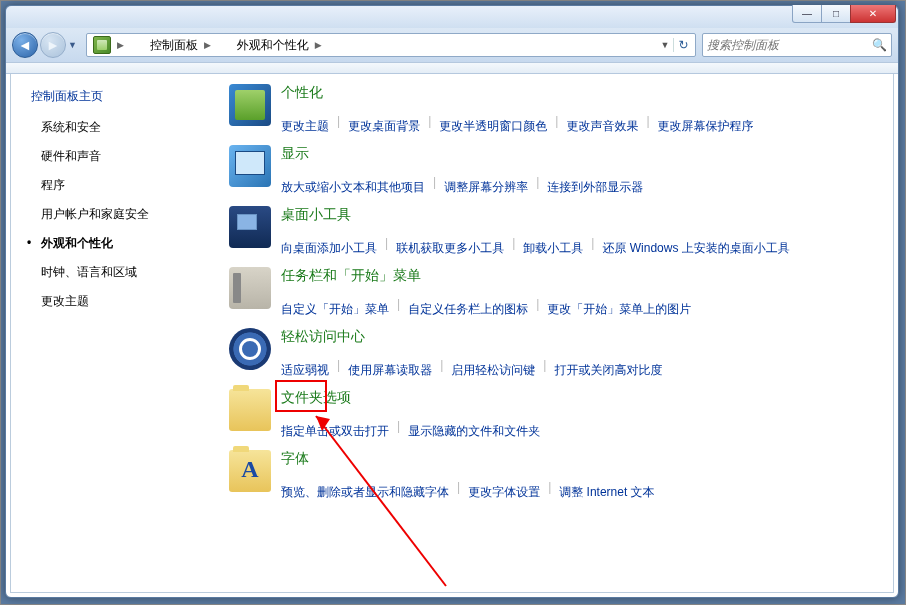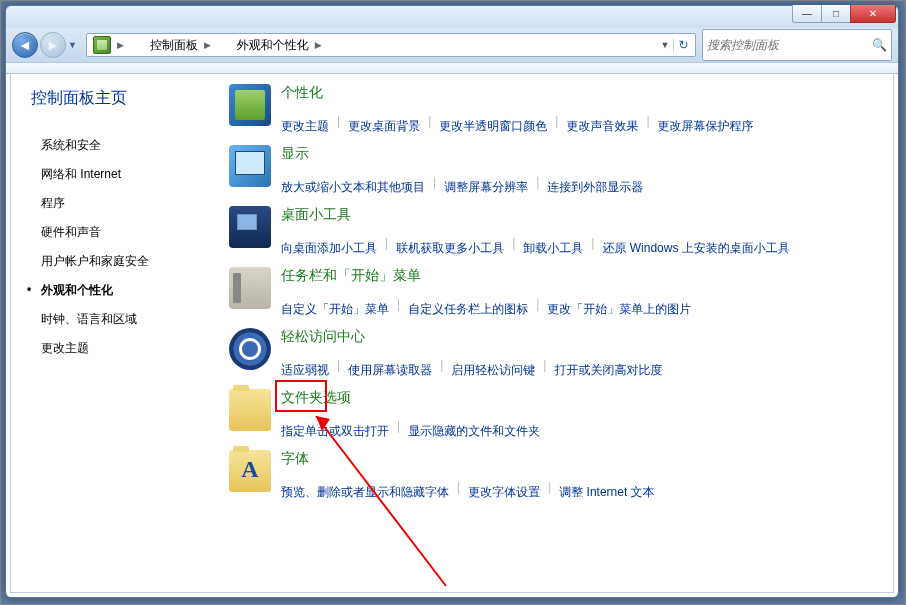--- a/index.html
+++ b/index.html
@@ -63,37 +63,37 @@
     border:1px solid #3a6a1a; position:relative; border-radius:2px;
   }
   .addr-icon::after { content:""; position:absolute; inset:3px; background:linear-gradient(#cfe8b8,#9ccf6a); border-radius:1px;}
   .crumb { padding: 0 4px; color:#000;margin-left:20px; }
   .crumb-sep { color:#666; padding:0 2px; font-size:9px;}
   .addr-spacer { flex:1; }
   .addr-drop { width:16px; text-align:center; color:#555; font-size:9px;}
   .addr-refresh { width:20px; text-align:center; color:#2a5b96; font-size:12px; border-left:1px solid #cdd;}
 
   .search-box {
-    width:190px; height:32px; margin-left:6px; background:#fff; border:1px solid #8fa9c7;
+    width:190px; height:24px; margin-left:6px; background:#fff; border:1px solid #8fa9c7;
     display:flex; align-items:center; padding:0 4px; border-radius:2px;
   }
   .search-input { border:none; outline:none; flex:1; font-size:12px; color:#888; font-style:italic;}
   .search-icon { color:#2a5b96; font-size:12px; }
 
   .divider-bar {
     height: 12px; background: linear-gradient(to bottom, #f4f8fc, #e4edf6);
     border-top:1px solid #b5c8de; border-bottom:1px solid #b5c8de;
   }
 
   .body-area { position:absolute; top:68px; bottom:4px; left:4px; right:4px; background:#fff; display:flex; border:1px solid #bcd; border-top:none;}
 
   .sidebar {
     width: 200px; padding: 14px 10px 10px 20px;
   }
-  .sb-title { color:#003399; font-size:16px; margin-bottom:28px; }
+  .sb-title { color:#003399; font-size:12px; margin-bottom:14px; }
   .sb-item { color:#000000; font-size:12px; margin-bottom:12px; padding-left:10px; cursor:pointer;}
   .sb-item.active { color:#000; font-weight:bold; position:relative;}
   .sb-item.active::before { content:"•"; position:absolute; left:-4px; color:#000; }
 
   .main { flex:1; padding: 10px 18px; overflow:auto; }
   .cat { display:flex; margin-bottom: 10px; justify-content: space-between; }
   .cat-icon { width:42px; height:42px; margin-right:10px; flex:none; border-radius:4px; position:relative; }
   .cat-body { flex:1; }
   .cat-title { color: #1a7a1a; font-size:14px; margin-bottom:4px; cursor:pointer; display:inline-block;}
   .cat-links { display:flex; flex-wrap:wrap; align-items:center; }
@@ -160,23 +160,22 @@
     </div>
   </div>
 
   <div class="divider-bar"></div>
 
   <div class="body-area">
 
     <div class="sidebar">
       <div class="sb-title">控制面板主页</div>
       <div class="sb-item">系统和安全</div>
-      <div class="sb-item">网络和 Internet</div>
+      <div class="sb-item">硬件和声音</div>
       <div class="sb-item">程序</div>
-      <div class="sb-item">硬件和声音</div>
       <div class="sb-item">用户帐户和家庭安全</div>
       <div class="sb-item active">外观和个性化</div>
       <div class="sb-item">时钟、语言和区域</div>
       <div class="sb-item">更改主题</div>
     </div>
 
     <div class="main">
 
       <div class="cat">
         <div class="cat-icon ic-personal"></div>

